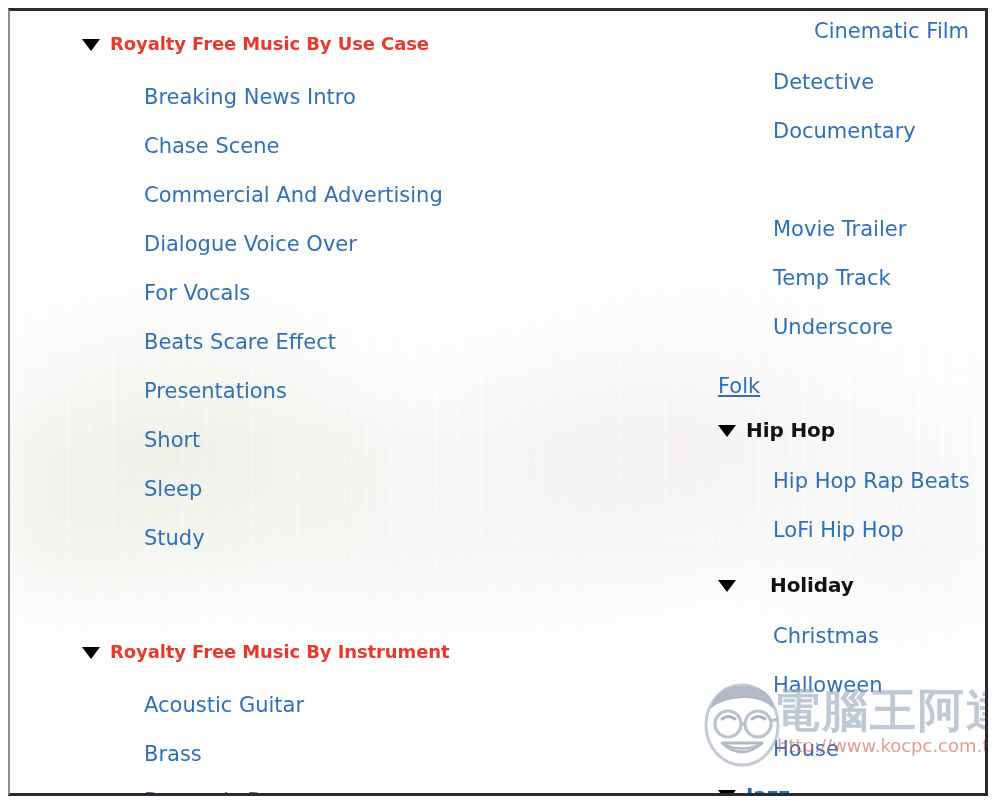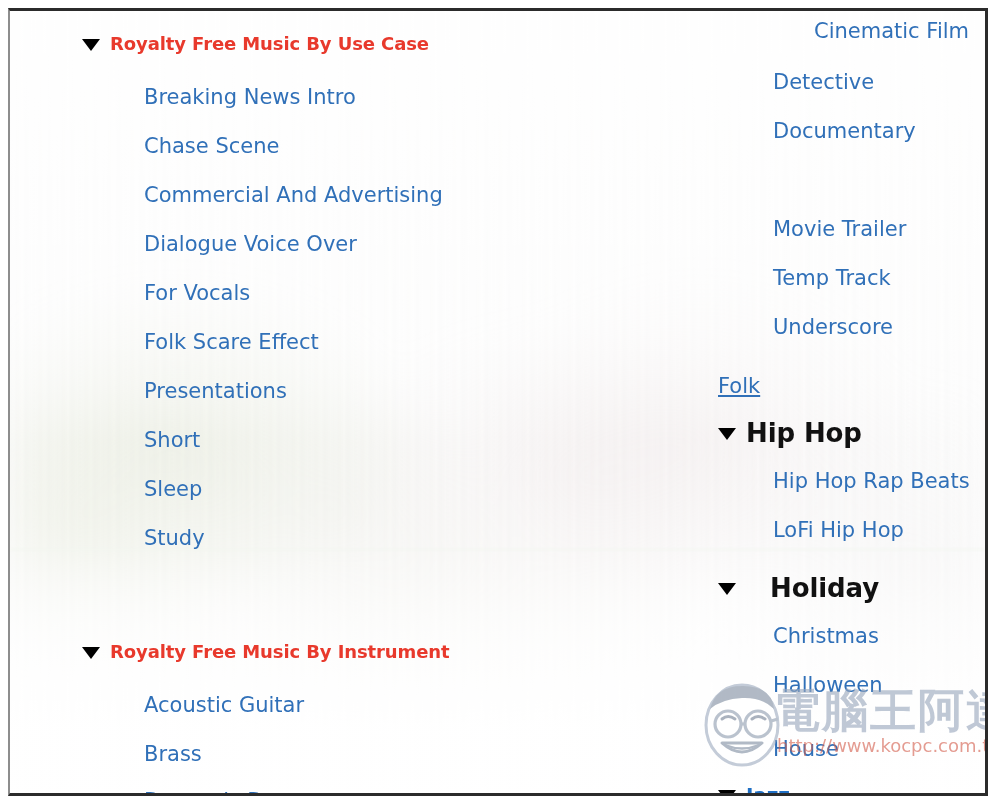--- a/index.html
+++ b/index.html
@@ -106,21 +106,21 @@
     display: inline-block;
     width: 0; height: 0;
     border-left: 9px solid transparent;
     border-right: 9px solid transparent;
     border-top: 12px solid #000000;
     margin-right: 10px;
     position: relative;
     top: 1px;
   }
   .head-red   { color: #e8392c; font-size: 18px; }
-  .head-black { color: #111111; font-size: 26px; }
+  .head-black { color: #111111; font-size: 20px; }
   .head-blue  { color: #1f6fc4; font-size: 20px; }
 
   
   .link {
     color: #3070b8;
     font-size: 21px;
     font-weight: normal;
     letter-spacing: 0px;
   }
   .link-top {
@@ -178,21 +178,21 @@
         <div class="node group-head head-red" style="left:72px; top:22px;">
           <span class="caret"></span>
           <span>Royalty Free Music By Use Case</span>
         </div>
 
         <a class="node link" style="left:134px; top:74px;">Breaking News Intro</a>
         <a class="node link" style="left:134px; top:123px;">Chase Scene</a>
         <a class="node link" style="left:134px; top:172px;">Commercial And Advertising</a>
         <a class="node link" style="left:134px; top:221px;">Dialogue Voice Over</a>
         <a class="node link" style="left:134px; top:270px;">For Vocals</a>
-        <a class="node link" style="left:134px; top:319px;">Folk Scare Effect</a>
+        <a class="node link" style="left:134px; top:319px;">Beats Scare Effect</a>
         <a class="node link" style="left:134px; top:368px;">Presentations</a>
         <a class="node link" style="left:134px; top:417px;">Short</a>
         <a class="node link" style="left:134px; top:466px;">Sleep</a>
         <a class="node link" style="left:134px; top:515px;">Study</a>
 
         <div class="node group-head head-red" style="left:72px; top:630px;">
           <span class="caret"></span>
           <span>Royalty Free Music By Instrument</span>
         </div>
 

